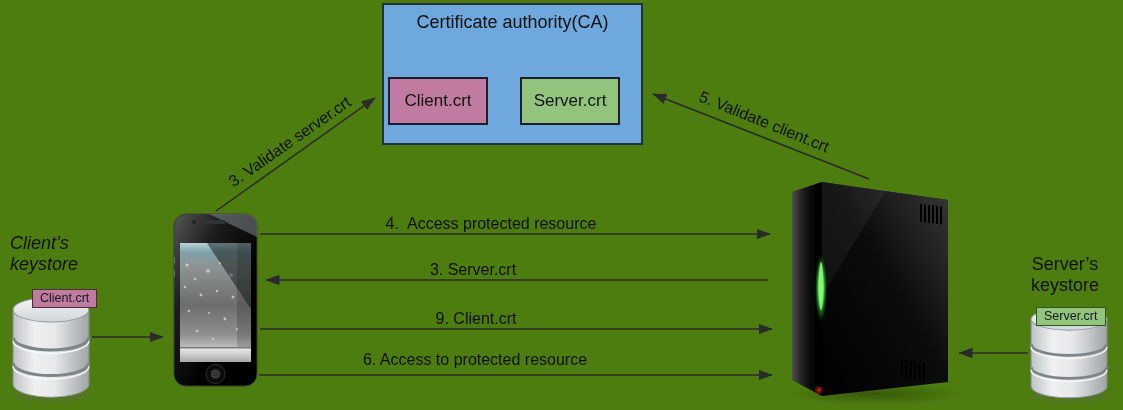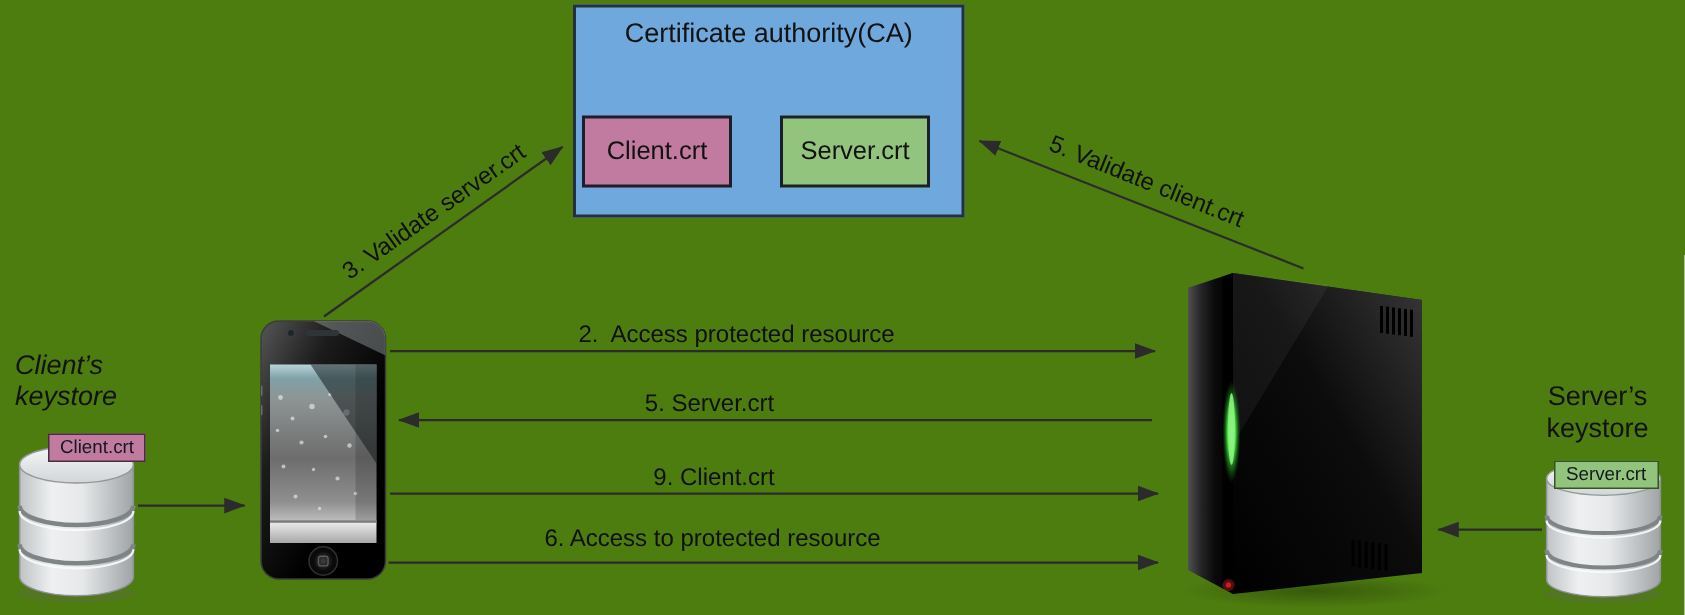--- a/index.html
+++ b/index.html
@@ -237,20 +237,20 @@
       <line x1="768" y1="280" x2="266" y2="280" marker-end="url(#arrow)"></line>
       <line x1="216" y1="211" x2="375" y2="98" marker-end="url(#arrow)"></line>
       <line x1="260" y1="329" x2="772" y2="329" marker-end="url(#arrow)"></line>
       <line x1="869" y1="179" x2="653" y2="94" marker-end="url(#arrow)"></line>
       <line x1="259" y1="375" x2="772" y2="375" marker-end="url(#arrow)"></line>
       <line x1="92" y1="337" x2="163" y2="337" marker-end="url(#arrow)"></line>
       <line x1="1028" y1="353" x2="959" y2="353" marker-end="url(#arrow)"></line>
     </g>
   </svg>
 
-  <div class="flow-label lbl1">2.  Access protected resource</div>
-  <div class="flow-label lbl2">5. Server.crt</div>
+  <div class="flow-label lbl1">4.  Access protected resource</div>
+  <div class="flow-label lbl2">3. Server.crt</div>
   <div class="flow-label lbl3">3. Validate server.crt</div>
   <div class="flow-label lbl4">9. Client.crt</div>
   <div class="flow-label lbl5">5. Validate client.crt</div>
   <div class="flow-label lbl6">6. Access to protected resource</div>
 
 </div>
 
 </body></html>

